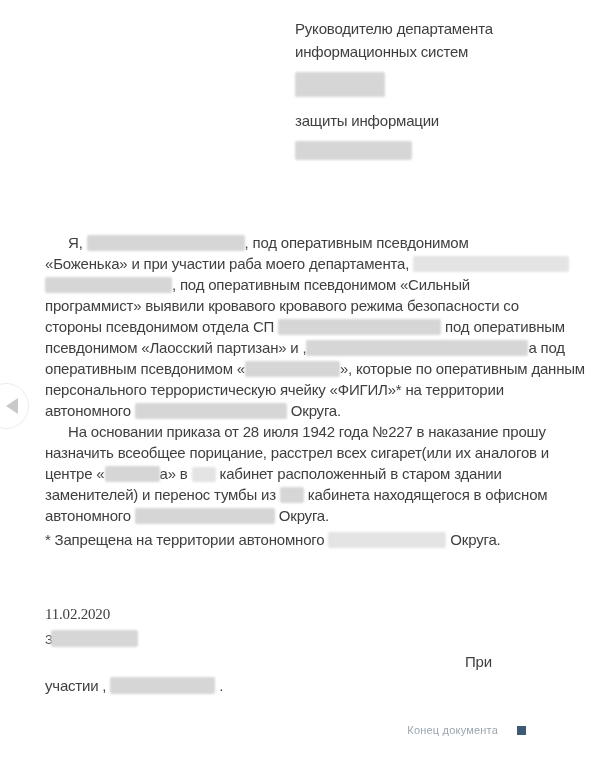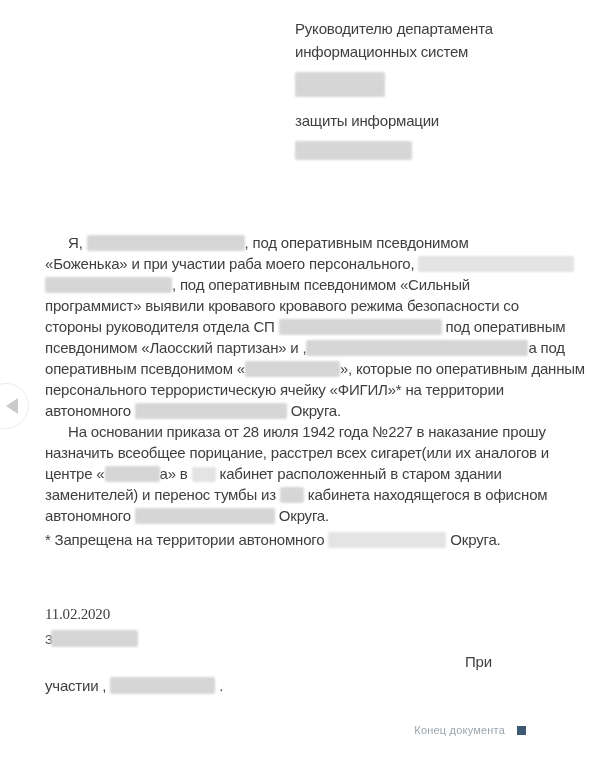--- a/index.html
+++ b/index.html
@@ -21,21 +21,21 @@
   .body-text{position:absolute;left:45px;top:232px;width:520px;}
   .dline{height:21px;line-height:21px;white-space:nowrap;}
   .dline.footnote{margin-top:3px;}
   
   .date{position:absolute;left:45px;top:606px;font-family:Liberation Serif, serif;}
   .sigline{position:absolute;left:45px;top:630px;height:18px;line-height:18px;white-space:nowrap;}
   .sig-frag{font-size:13px;color:#4a4a4a;margin-right:-6px;}
   .pri{position:absolute;left:465px;top:653px;}
   .uchast{position:absolute;left:45px;top:676px;height:20px;line-height:20px;white-space:nowrap;}
   
-  .footer{position:absolute;top:724px;right:74px;display:flex;align-items:center;gap:12px;}
+  .footer{position:absolute;top:724px;right:74px;display:flex;align-items:center;gap:19px;}
   .footer .label{font-size:11px;letter-spacing:0.2px;color:#9ba6b0;}
   .footer .marker{width:9px;height:9px;background:#3d5a74;margin-top:1px;}
   
   .prev-btn{position:absolute;left:-17px;top:383px;width:44px;height:44px;border-radius:50%;
             background:rgba(255,255,255,0.9);border:1px solid #ececec;cursor:pointer;}
   .prev-btn .tri{position:absolute;left:22px;top:14px;width:0;height:0;
                  border-top:8px solid transparent;border-bottom:8px solid transparent;
                  border-right:12px solid #c9c9c9;}
 </style>
 </head>
@@ -50,24 +50,24 @@
     <span class="redact block" style="width:90px;height:25px;"></span>
     <div class="gap-m"></div>
     <div>защиты информации</div>
     <div class="gap-s"></div>
     <span class="redact block" style="width:117px;height:19px;"></span>
   </div>
 
 
   <div class="body-text" id="body-lines">
       <div class="dline" style="padding-left: 23px;"><span>Я, </span><span class="redact" style="width: 158px; height: 16px;"></span><span>, под оперативным псевдонимом</span></div>
-      <div class="dline"><span>«Боженька» и при участии раба моего персонального, </span><span class="redact light" style="width: 156px; height: 16px;"></span></div>
+      <div class="dline"><span>«Боженька» и при участии раба моего департамента, </span><span class="redact light" style="width: 156px; height: 16px;"></span></div>
       <div class="dline"><span class="redact" style="width: 127px; height: 16px;"></span><span>, под оперативным псевдонимом «Сильный</span></div>
       <div class="dline"><span>программист» выявили кровавого кровавого режима безопасности со</span></div>
-      <div class="dline"><span>стороны руководителя отдела СП </span><span class="redact" style="width: 163px; height: 16px;"></span><span> под оперативным</span></div>
+      <div class="dline"><span>стороны псевдонимом отдела СП </span><span class="redact" style="width: 163px; height: 16px;"></span><span> под оперативным</span></div>
       <div class="dline"><span>псевдонимом «Лаосский партизан» и ,</span><span class="redact" style="width: 222px; height: 16px;"></span><span>а под</span></div>
       <div class="dline"><span>оперативным псевдонимом «</span><span class="redact" style="width: 95px; height: 16px;"></span><span>», которые по оперативным данным</span></div>
       <div class="dline"><span>персонального террористическую ячейку «ФИГИЛ»* на территории</span></div>
       <div class="dline"><span>автономного </span><span class="redact" style="width: 152px; height: 16px;"></span><span> Округа.</span></div>
       <div class="dline" style="padding-left: 23px;"><span>На основании приказа от 28 июля 1942 года №227 в наказание прошу</span></div>
       <div class="dline"><span>назначить всеобщее порицание, расстрел всех сигарет(или их аналогов и</span></div>
       <div class="dline"><span>центре «</span><span class="redact" style="width: 55px; height: 16px;"></span><span>а» в </span><span class="redact light" style="width: 24px; height: 15px;"></span><span> кабинет расположенный в старом здании</span></div>
       <div class="dline"><span>заменителей) и перенос тумбы из </span><span class="redact" style="width: 24px; height: 16px;"></span><span> кабинета находящегося в офисном</span></div>
       <div class="dline"><span>автономного </span><span class="redact" style="width: 140px; height: 16px;"></span><span> Округа.</span></div>
       <div class="dline footnote"><span>* Запрещена на территории автономного </span><span class="redact light" style="width: 118px; height: 16px;"></span><span> Округа.</span></div>

